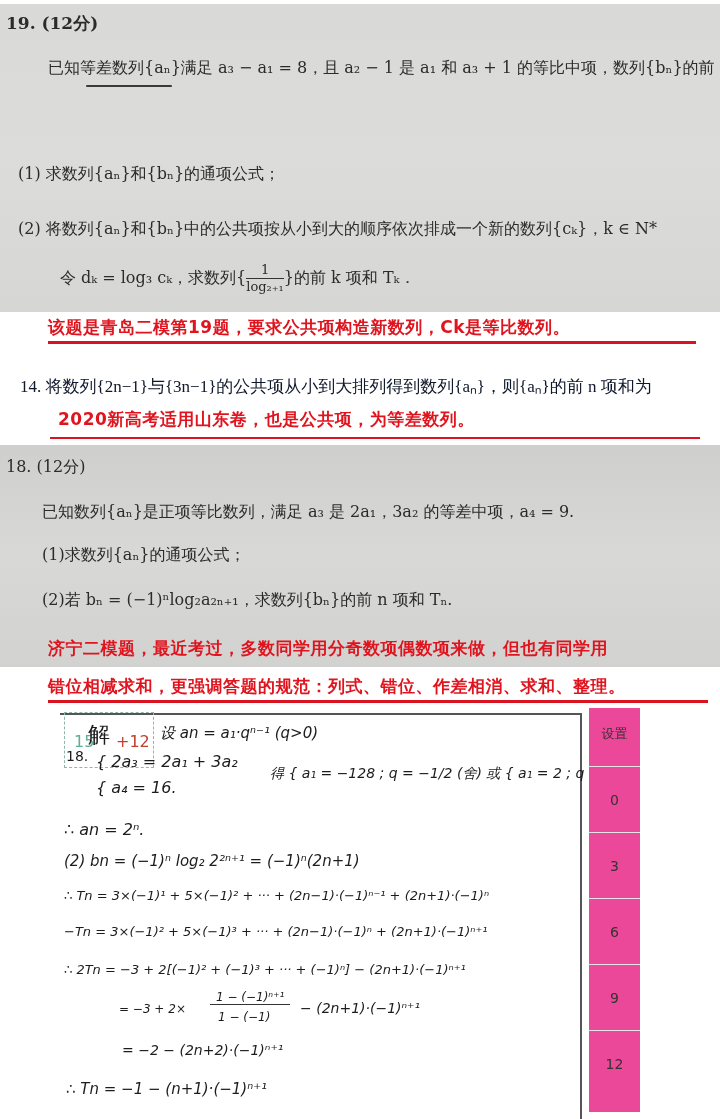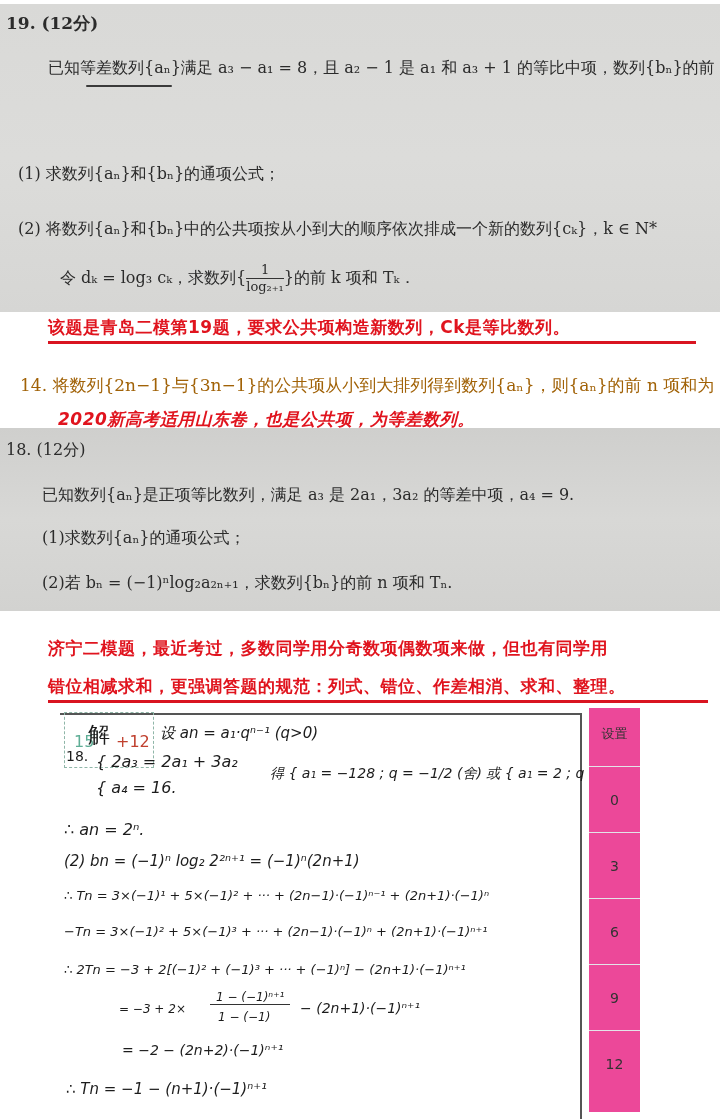--- a/index.html
+++ b/index.html
@@ -1,27 +1,27 @@
 <!DOCTYPE html>
 <html><head>
 <meta charset="utf-8">
 <style>
   * { box-sizing: border-box; margin: 0; padding: 0; }
   body { width: 720px; height: 1119px; background: #ffffff; overflow: hidden; position: relative;
          font-family: "DejaVu Serif", "Liberation Serif", serif; color: #2a2a2a; }
   .photo { position: absolute; left: 0; width: 720px; }
   .photo1 { top: 4px; height: 308px; background: linear-gradient(180deg, #d9d9d7 0%, #dcdcda 50%, #d6d6d4 100%); }
-  .photo2 { top: 428px; height: 183px; background: linear-gradient(180deg, #cfcfcd 0%, #d8d8d6 50%, #d2d2d0 100%); padding-left: 31px; }
+  .photo2 { top: 445px; height: 222px; background: linear-gradient(180deg, #cfcfcd 0%, #d8d8d6 50%, #d2d2d0 100%); padding-left: 31px; }
   .line { position: absolute; font-size: 16px; white-space: nowrap; color: #2b2b2b; }
   .qnum { font-weight: bold; font-size: 17px; }
   .underline-pen { position: absolute; height: 2px; background: #3a3a3a; border-radius: 2px; }
   .note { position: absolute; font-family: "DejaVu Sans", "Liberation Sans", sans-serif; font-weight: bold;
           color: #e0141e; font-size: 17px; white-space: nowrap; letter-spacing: 0.5px; }
   .red-rule { position: absolute; height: 3px; background: #d91420; }
-  .q14 { position: absolute; font-size: 17px; color: #a16207; white-space: nowrap; }
+  .q14 { position: absolute; font-size: 17px; color: #0f172a; white-space: nowrap; font-family: Liberation Serif, serif; }
   .frac { display: inline-block; vertical-align: middle; text-align: center; font-size: 13px; line-height: 1.2; }
   .frac .num { display: block; border-bottom: 1px solid #333; padding: 0 4px; }
   .frac .den { display: block; }
   .sheet { position: absolute; left: 60px; top: 713px; width: 522px; height: 406px; border-top: 2px solid #555; border-right: 2px solid #555; background: #fff; }
   .hand { position: absolute; font-family: "DejaVu Sans", "Liberation Sans", sans-serif; font-style: italic;
           font-size: 15px; color: #1c1c1c; white-space: nowrap; }
   .scorebox { position: absolute; left: 64px; top: 712px; width: 90px; height: 56px; border: 1.5px dashed #8fb6a8; }
   .score-green { position: absolute; left: 74px; top: 732px; color: #5fae96; font-family: "DejaVu Sans", sans-serif; font-size: 16px; }
   .score-red { position: absolute; left: 116px; top: 732px; color: #c0402e; font-family: "DejaVu Sans", sans-serif; font-size: 16px; }
   .sidebar { position: absolute; left: 589px; top: 708px; width: 51px; height: 404px; background: #ec4899; }
@@ -40,21 +40,21 @@
   <div class="line" style="left:18px; top:215px;">(2)  将数列{aₙ}和{bₙ}中的公共项按从小到大的顺序依次排成一个新的数列{cₖ}，k ∈ N*</div>
   <div class="line" style="left:60px; top:258px;">
     <span>令 dₖ = log₃ cₖ，求数列{</span><span class="frac"><span class="num">1</span><span class="den">log₂₊₁</span></span><span>}的前 k 项和 Tₖ．</span>
   </div>
 </div>
 
 <div class="note" style="left:48px; top:316px;">该题是青岛二模第19题，要求公共项构造新数列，Ck是等比数列。</div>
 <div class="red-rule" style="left:48px; top:341px; width:648px;"></div>
 
 <div class="q14" style="left:20px; top:374px;">14. 将数列{2n−1}与{3n−1}的公共项从小到大排列得到数列{aₙ}，则{aₙ}的前 n 项和为</div>
-<div class="note" style="left:58px; top:408px;font-style:italic;">2020新高考适用山东卷，也是公共项，为等差数列。</div>
+<div class="note" style="left:58px; top:408px;">2020新高考适用山东卷，也是公共项，为等差数列。</div>
 <div class="red-rule" style="left:50px; top:437px; width:650px; height:2px;"></div>
 
 <div class="photo photo2">
   <div class="line" style="left:6px; top:12px;">18. (12分)</div>
   <div class="line" style="left:42px; top:57px;">已知数列{aₙ}是正项等比数列，满足 a₃ 是 2a₁，3a₂ 的等差中项，a₄ = 9.</div>
   <div class="line" style="left:42px; top:100px;">(1)求数列{aₙ}的通项公式；</div>
   <div class="line" style="left:42px; top:145px;">(2)若 bₙ = (−1)ⁿlog₂a₂ₙ₊₁，求数列{bₙ}的前 n 项和 Tₙ.</div>
 </div>
 
 <div class="note" style="left:48px; top:637px;">济宁二模题，最近考过，多数同学用分奇数项偶数项来做，但也有同学用</div>

